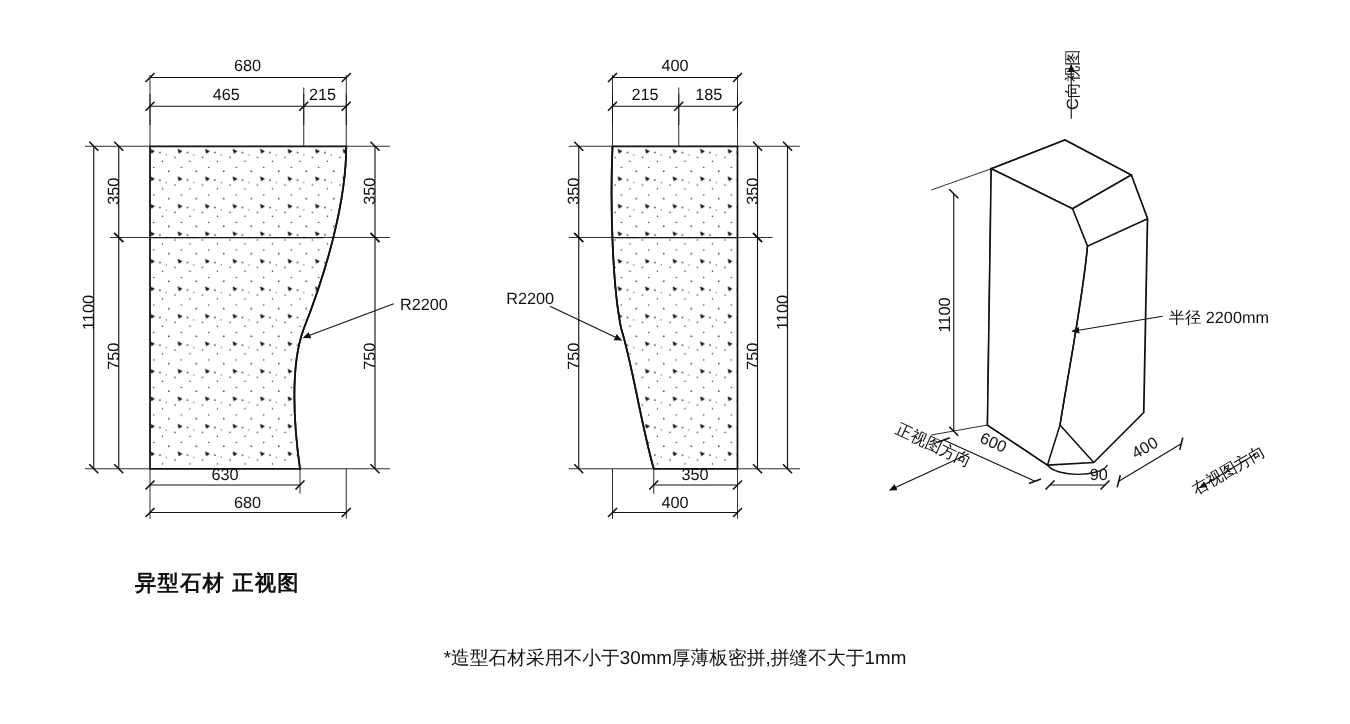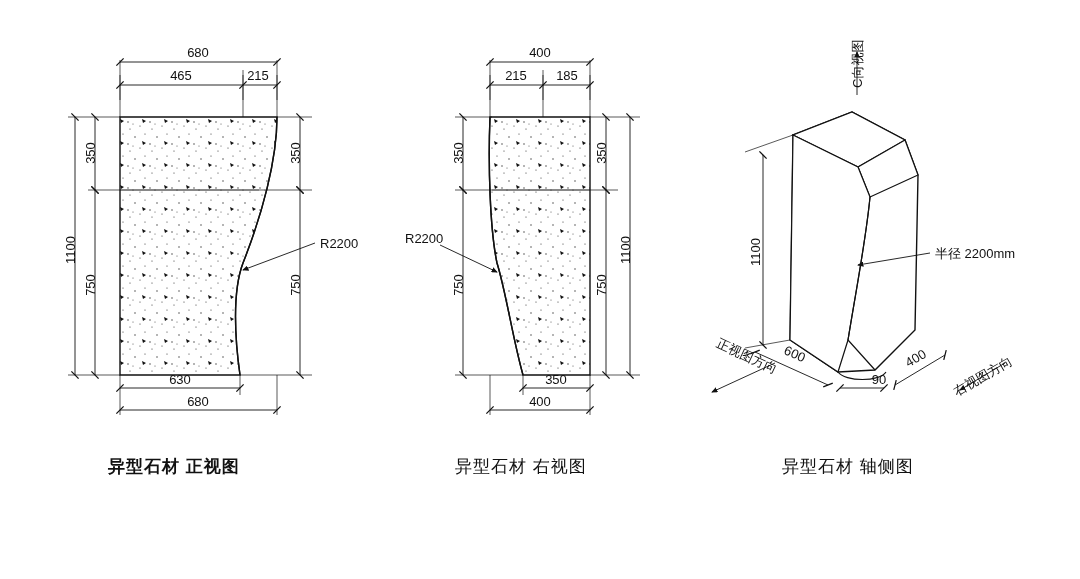--- a/index.html
+++ b/index.html
@@ -214,17 +214,16 @@
 
       <line x1="775" y1="363" x2="712" y2="392" stroke="#111" stroke-width="0.9" marker-end="url(#arrowS)"></line>
       <text class="lblcn" x="745" y="360" text-anchor="middle" transform="rotate(25 745 360)">正视图方向</text>
 
       <line x1="960" y1="390" x2="1005" y2="363" stroke="#111" stroke-width="0.9" marker-start="url(#arrowE)"></line>
       <text class="lblcn" x="985" y="380" text-anchor="middle" transform="rotate(-30 985 380)">右视图方向</text>
     </g>
   </svg>
 
   <div class="caption" style="left:108px;top:455px;font-weight:bold;">异型石材 正视图</div>
-  <div class="caption" style="left:455px;top:455px;">异型石材 右视图</div>
-  <div class="caption" style="left:782px;top:455px;">异型石材 轴侧图</div>
-
+
+  <div class="note" style="top:517px;">*造型石材采用不小于30mm厚薄板密拼,拼缝不大于1mm</div>
 
 </div>
 
 </body></html>

